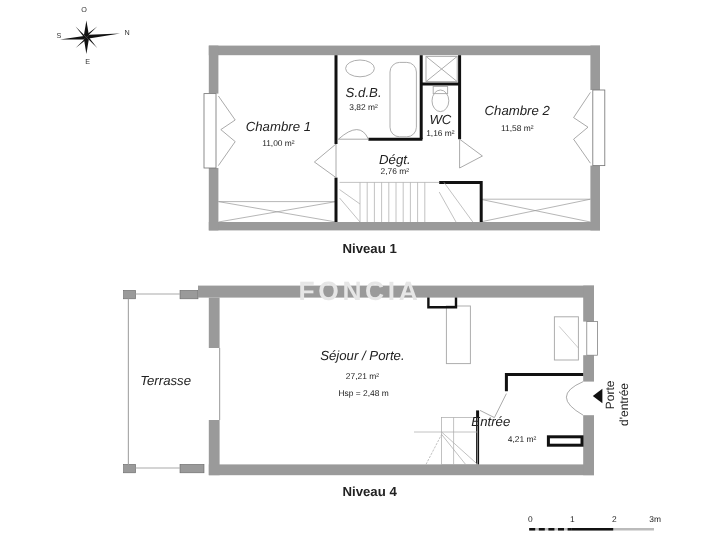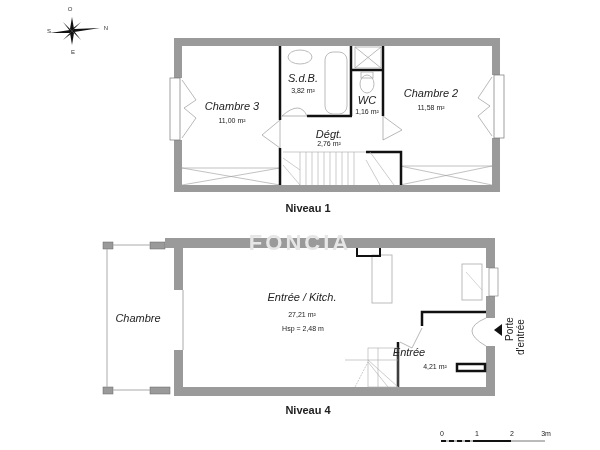--- a/index.html
+++ b/index.html
@@ -151,34 +151,34 @@
     <line x1="441" y1="441" x2="476" y2="441" stroke="#111" stroke-width="2" stroke-dasharray="5,3"></line>
     <line x1="476" y1="441" x2="511" y2="441" stroke="#111" stroke-width="2"></line>
   </g>
 </svg>
 
 <span class="lbl compass-l" style="left:106px;top:25px">N</span>
 <span class="lbl compass-l" style="left:49px;top:28px">S</span>
 <span class="lbl compass-l" style="left:73px;top:49px">E</span>
 <span class="lbl compass-l" style="left:70px;top:6px">O</span>
 
-<span class="lbl room" style="left:232px;top:100px">Chambre 3</span>
+<span class="lbl room" style="left:232px;top:100px">Chambre 1</span>
 <span class="lbl area" style="left:232px;top:117px">11,00 m²</span>
 <span class="lbl room" style="left:303px;top:72px">S.d.B.</span>
 <span class="lbl area" style="left:303px;top:87px">3,82 m²</span>
 <span class="lbl room" style="left:367px;top:94px">WC</span>
 <span class="lbl area" style="left:367px;top:108px">1,16 m²</span>
 <span class="lbl room" style="left:329px;top:128px">Dégt.</span>
 <span class="lbl area" style="left:329px;top:140px">2,76 m²</span>
 <span class="lbl room" style="left:431px;top:87px">Chambre 2</span>
 <span class="lbl area" style="left:431px;top:104px">11,58 m²</span>
 <span class="lbl level" style="left:308px;top:202px">Niveau 1</span>
 
-<span class="lbl room" style="left:138px;top:312px">Chambre</span>
-<span class="lbl room" style="left:302px;top:291px">Entrée / Kitch.</span>
+<span class="lbl room" style="left:138px;top:312px">Terrasse</span>
+<span class="lbl room" style="left:302px;top:291px">Séjour / Porte.</span>
 <span class="lbl area" style="left:302px;top:311px">27,21 m²</span>
 <span class="lbl area" style="left:303px;top:325px">Hsp = 2,48 m</span>
 <span class="lbl room" style="left:409px;top:346px">Entrée</span>
 <span class="lbl area" style="left:435px;top:363px">4,21 m²</span>
 <span class="lbl level" style="left:308px;top:404px">Niveau 4</span>
 <div style="position:absolute;left:504px;top:355px;transform:rotate(-90deg);transform-origin:left top;font-size:10px;line-height:11px;white-space:nowrap;">
   <div style="padding-left:14px">Porte</div>
   <div>d'entrée</div>
 </div>
 

